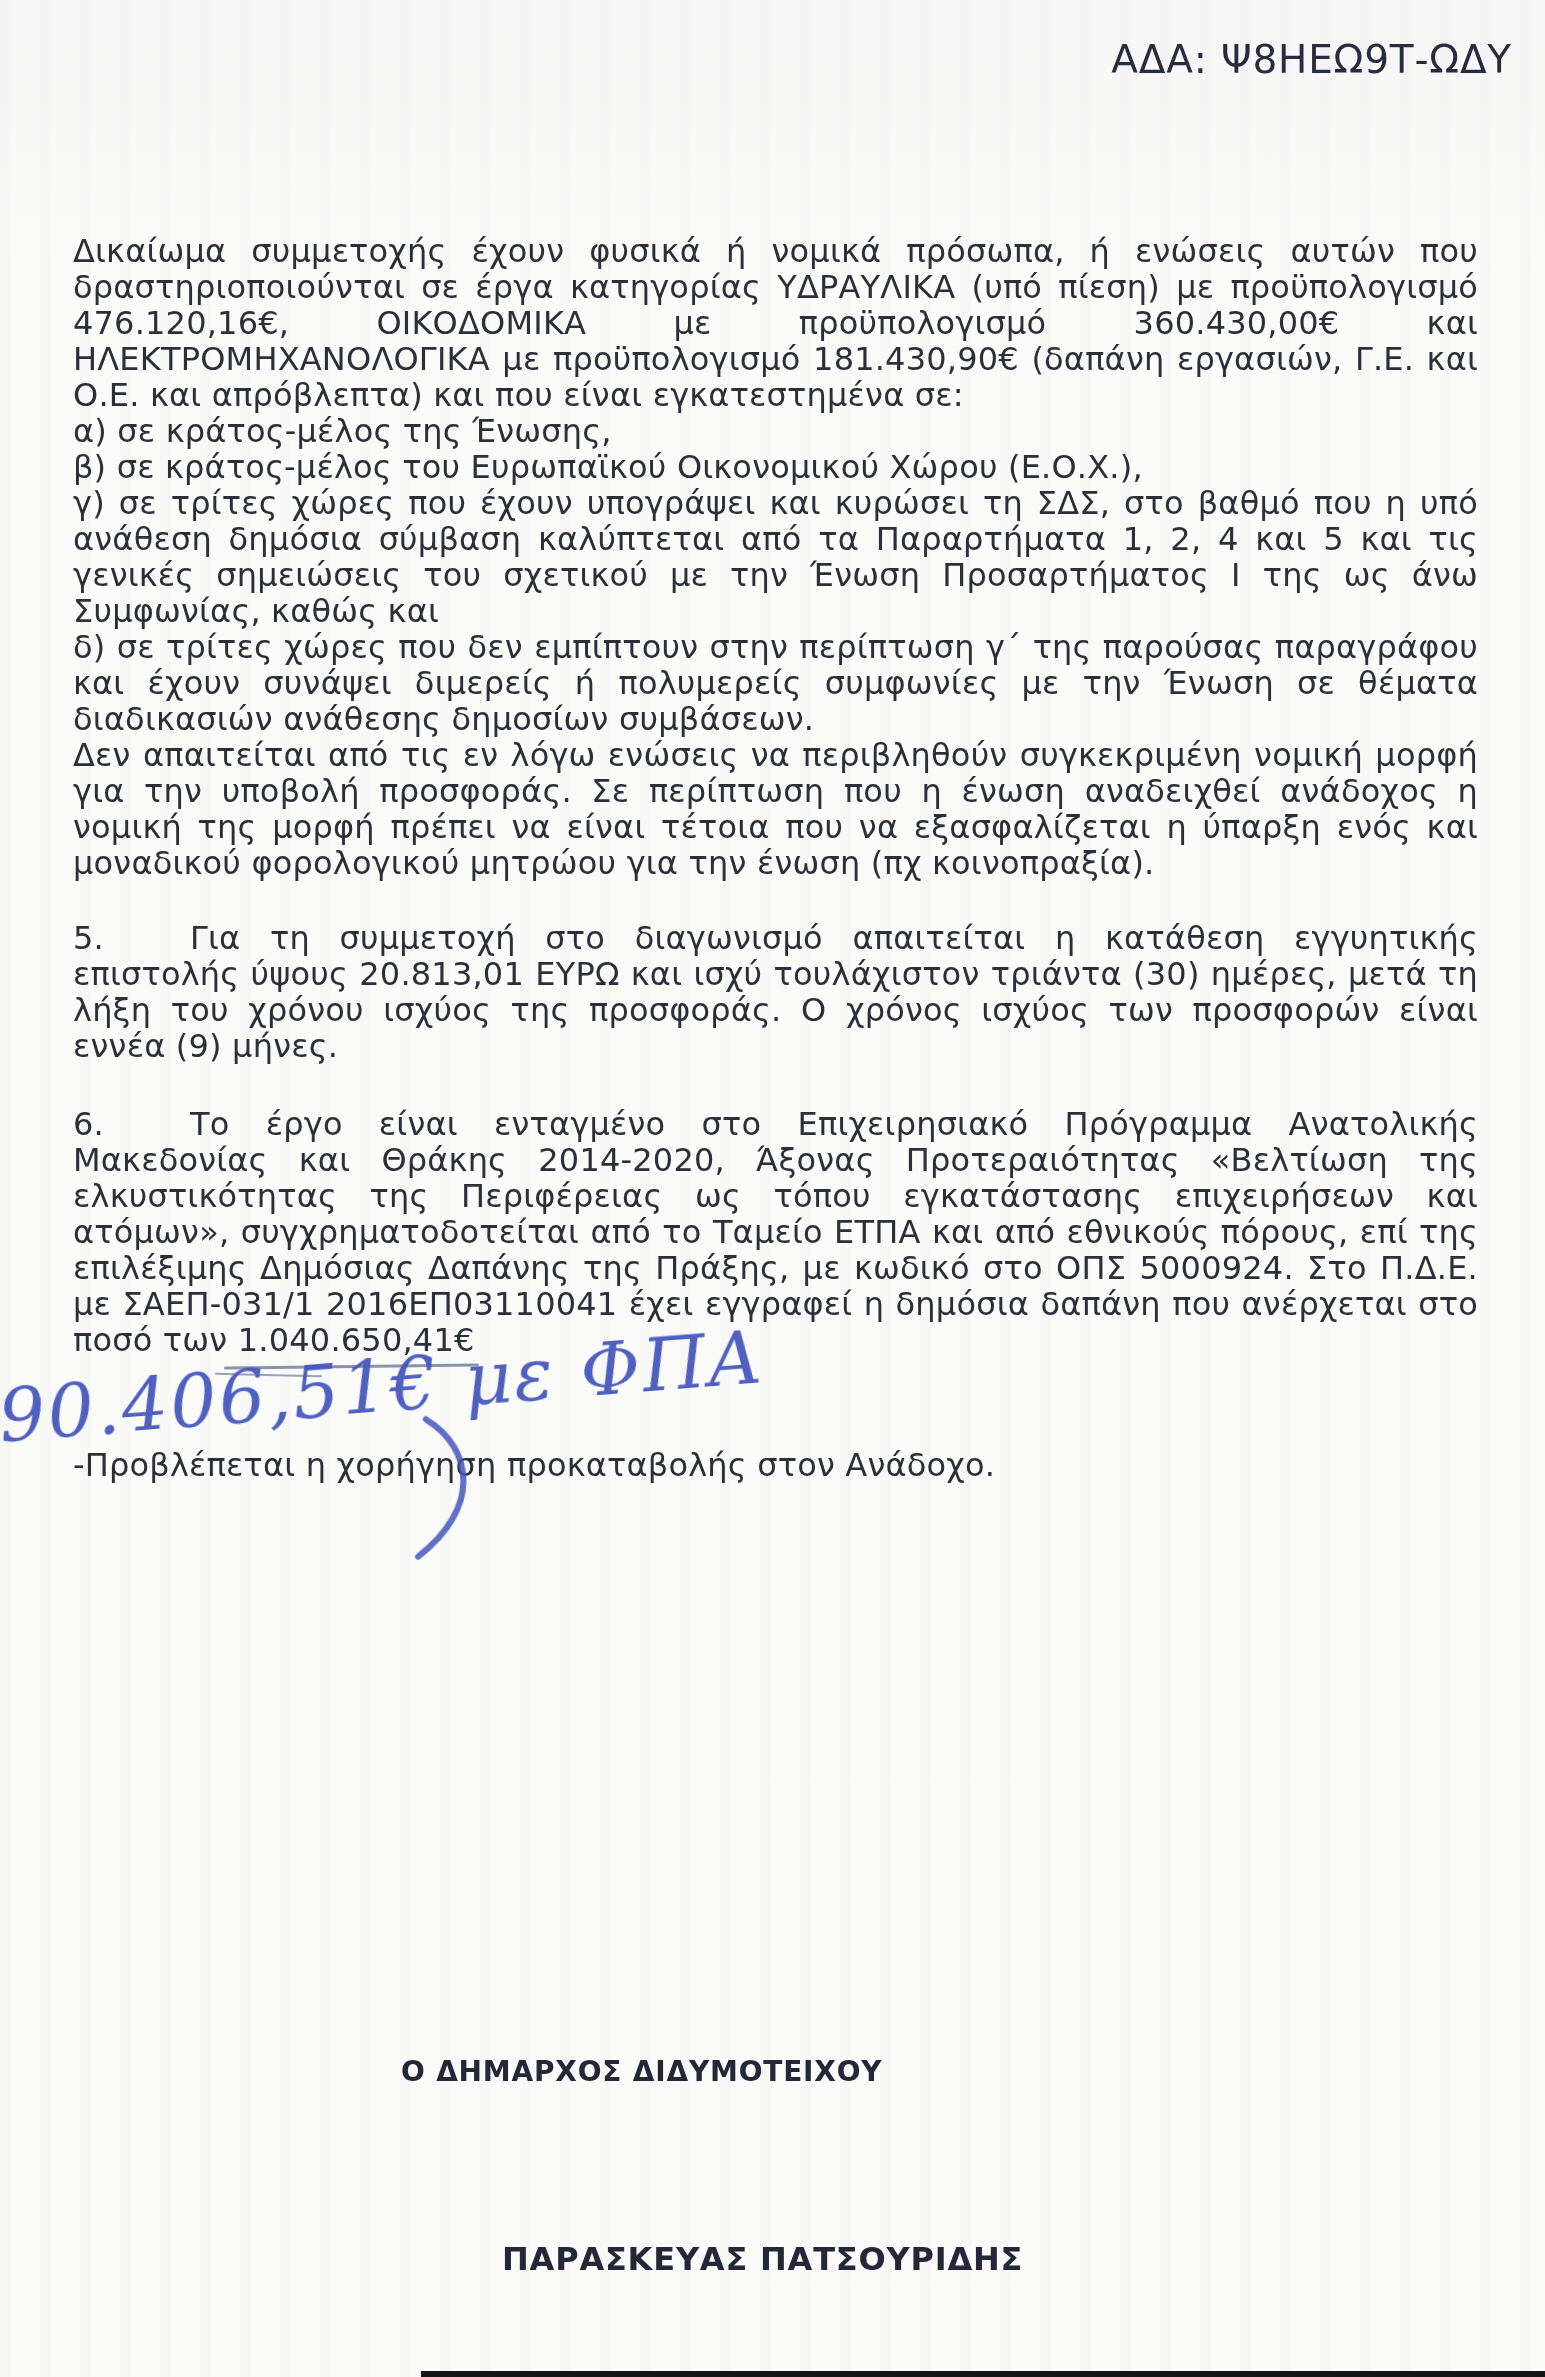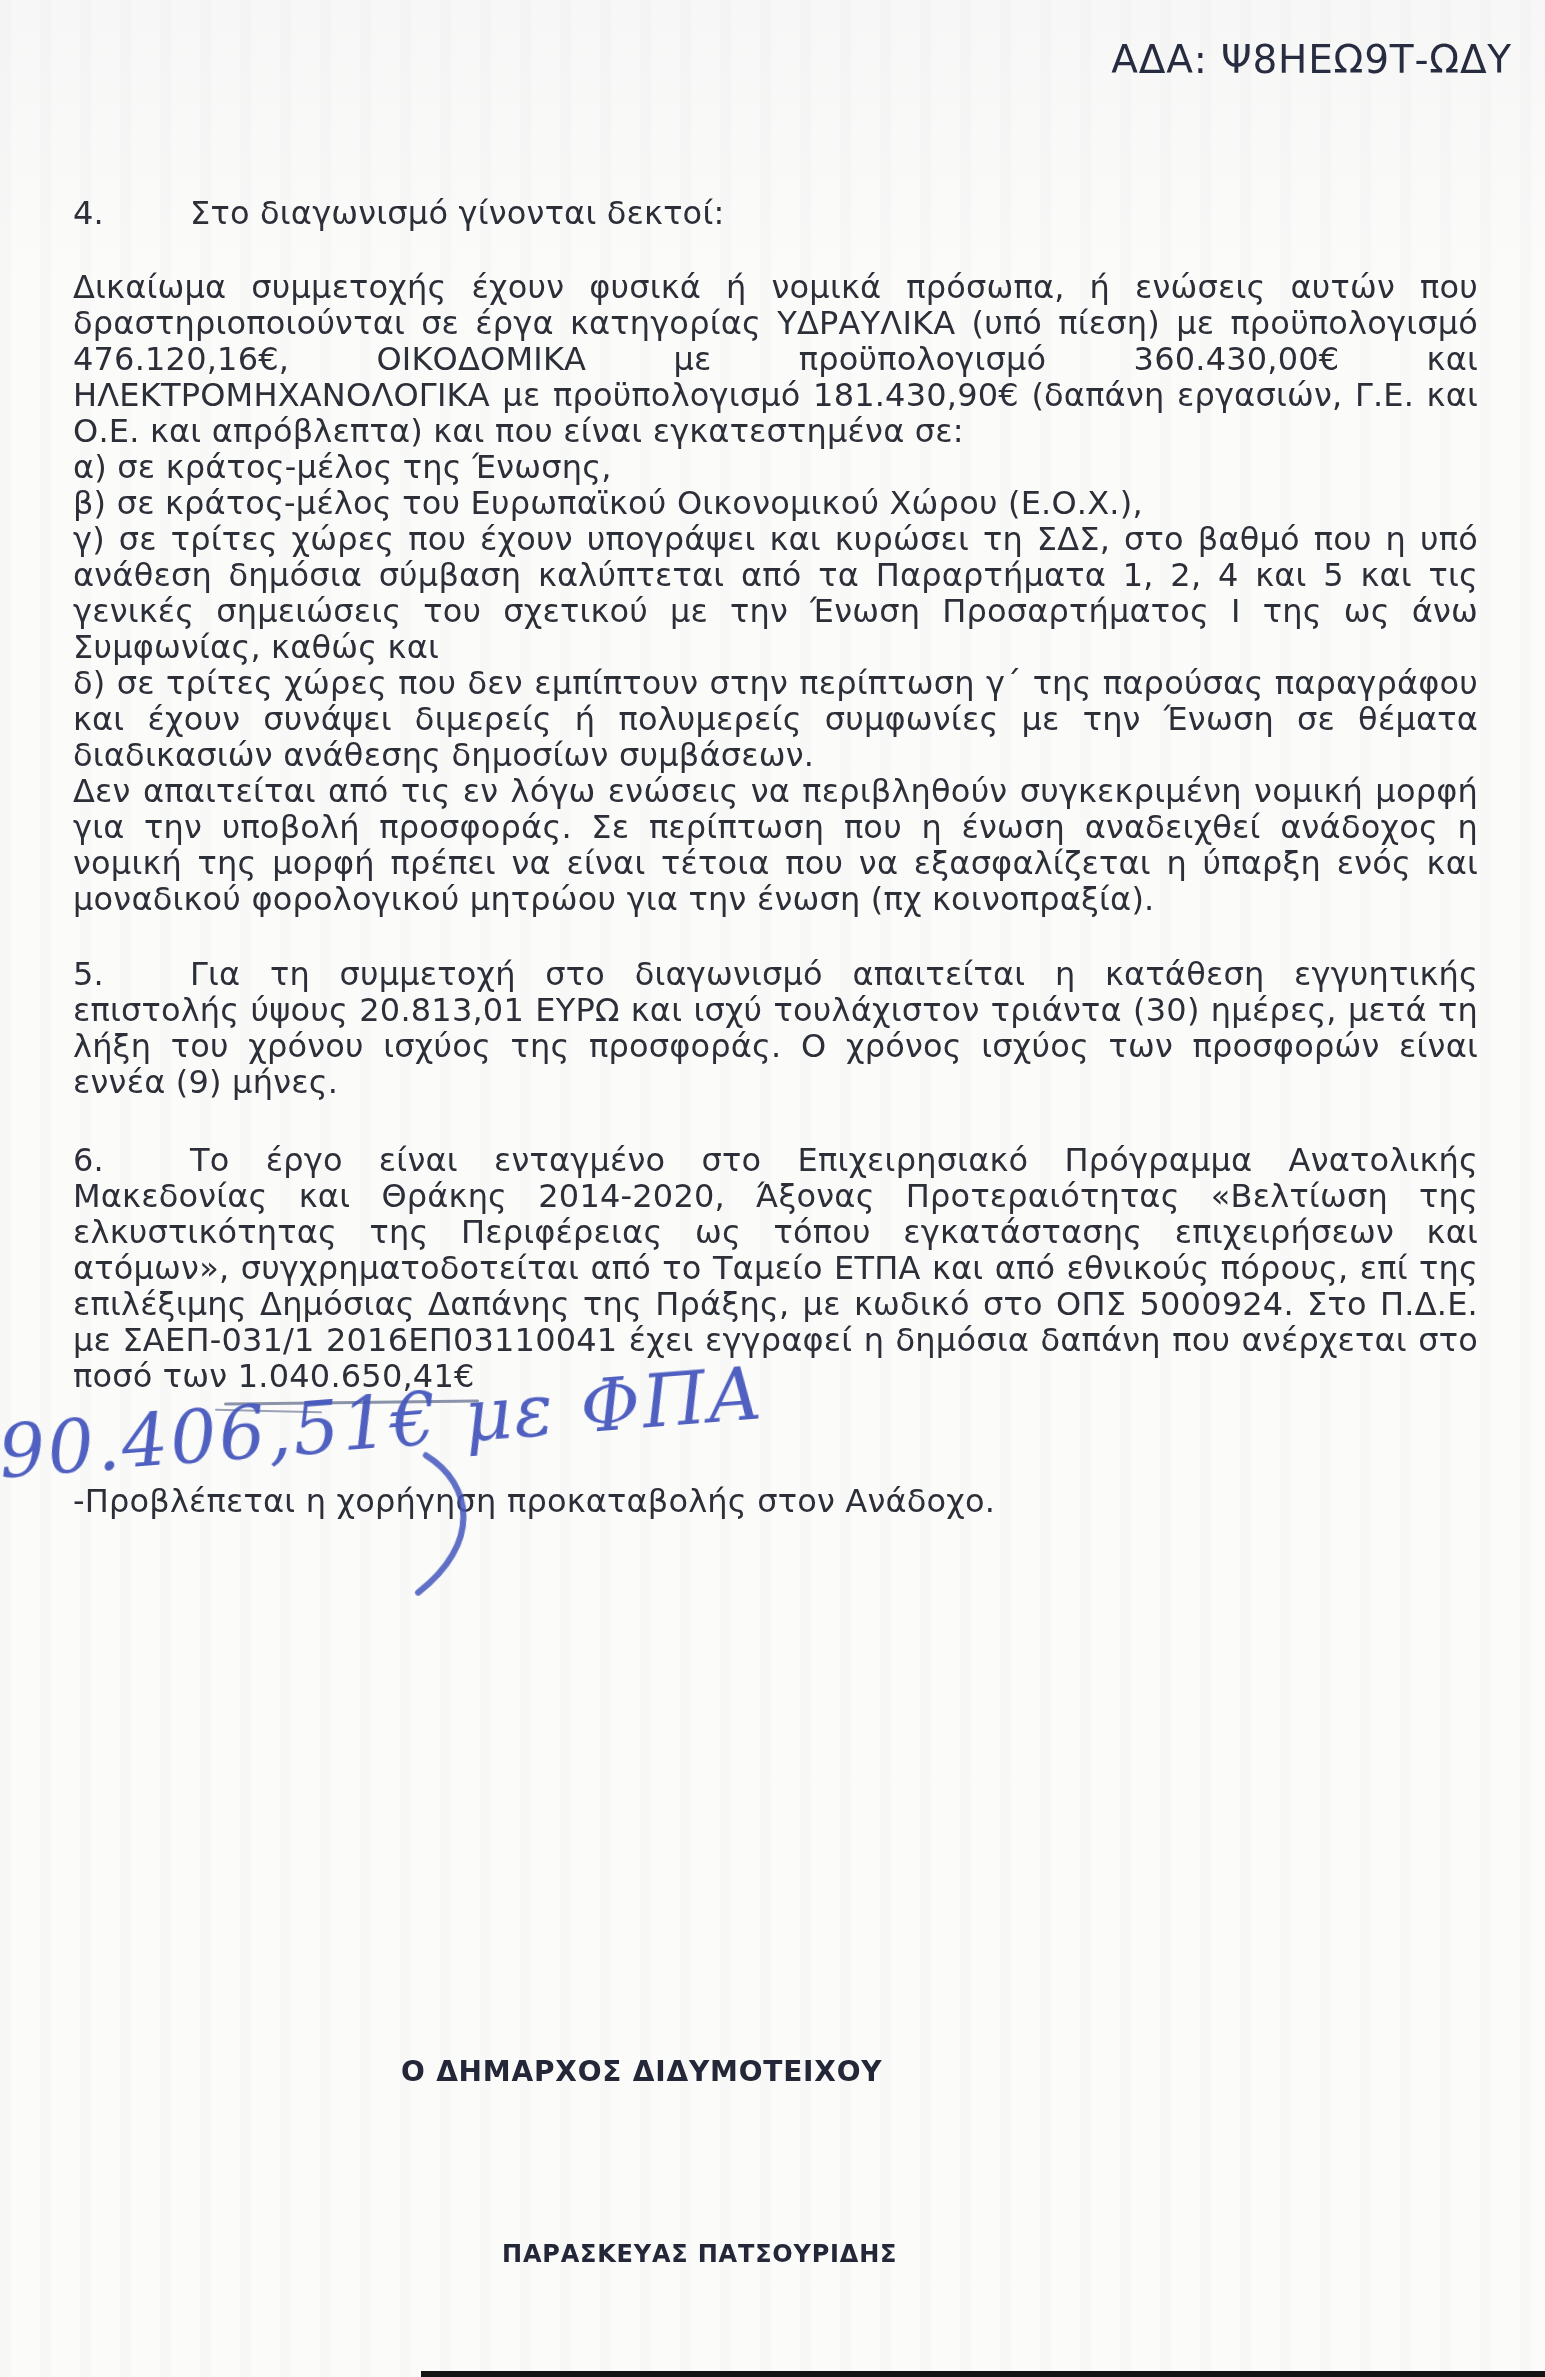--- a/index.html
+++ b/index.html
@@ -60,38 +60,37 @@
   }
   .hook { position:absolute; left:519px; top:68px; }
 
   .sig-title {
     position:absolute; left:401px; top:2055px;
     font-size:28px; font-weight:700; letter-spacing:0.8px;
     color:#232738; white-space:nowrap;
   }
   .sig-name {
     position:absolute; left:502px; top:2240px;
-    font-size:24px; font-weight:700; letter-spacing:0.8px;
+    font-size:32px; font-weight:700; letter-spacing:0.8px;
     color:#232738; white-space:nowrap;
   }
   .scan-line {
     position:absolute; left:421px; right:0; bottom:0; height:6.2px;
     background:#141414;
   }
 </style>
 </head>
 <body>
 
 <div class="page">
 
   <div class="ada">ΑΔΑ: Ψ8ΗΕΩ9Τ-ΩΔΥ</div>
 
   <div class="content">
 
-    <p><span class="num">4.</span><span>Στο διαγωνισμό γίνονται δεκτοί:</span></p>
 
     <p class="m-intro">Δικαίωμα συμμετοχής έχουν φυσικά ή νομικά πρόσωπα, ή ενώσεις αυτών που δραστηριοποιούνται σε έργα κατηγορίας ΥΔΡΑΥΛΙΚΑ (υπό πίεση) με προϋπολογισμό 476.120,16€, ΟΙΚΟΔΟΜΙΚΑ με προϋπολογισμό 360.430,00€ και ΗΛΕΚΤΡΟΜΗΧΑΝΟΛΟΓΙΚΑ με προϋπολογισμό 181.430,90€ (δαπάνη εργασιών, Γ.Ε. και Ο.Ε. και απρόβλεπτα) και που είναι εγκατεστημένα σε:</p>
     <p>α) σε κράτος-μέλος της Ένωσης,</p>
     <p>β) σε κράτος-μέλος του Ευρωπαϊκού Οικονομικού Χώρου (Ε.Ο.Χ.),</p>
     <p>γ) σε τρίτες χώρες που έχουν υπογράψει και κυρώσει τη ΣΔΣ, στο βαθμό που η υπό ανάθεση δημόσια σύμβαση καλύπτεται από τα Παραρτήματα 1, 2, 4 και 5 και τις γενικές σημειώσεις του σχετικού με την Ένωση Προσαρτήματος Ι της ως άνω Συμφωνίας, καθώς και</p>
     <p>δ) σε τρίτες χώρες που δεν εμπίπτουν στην περίπτωση γ΄ της παρούσας παραγράφου και έχουν συνάψει διμερείς ή πολυμερείς συμφωνίες με την Ένωση σε θέματα διαδικασιών ανάθεσης δημοσίων συμβάσεων.</p>
 
 
     <p>Δεν απαιτείται από τις εν λόγω ενώσεις να περιβληθούν συγκεκριμένη νομική μορφή για την υποβολή προσφοράς. Σε περίπτωση που η ένωση αναδειχθεί ανάδοχος η νομική της μορφή πρέπει να είναι τέτοια που να εξασφαλίζεται η ύπαρξη ενός και μοναδικού φορολογικού μητρώου για την ένωση (πχ κοινοπραξία).</p>
 

